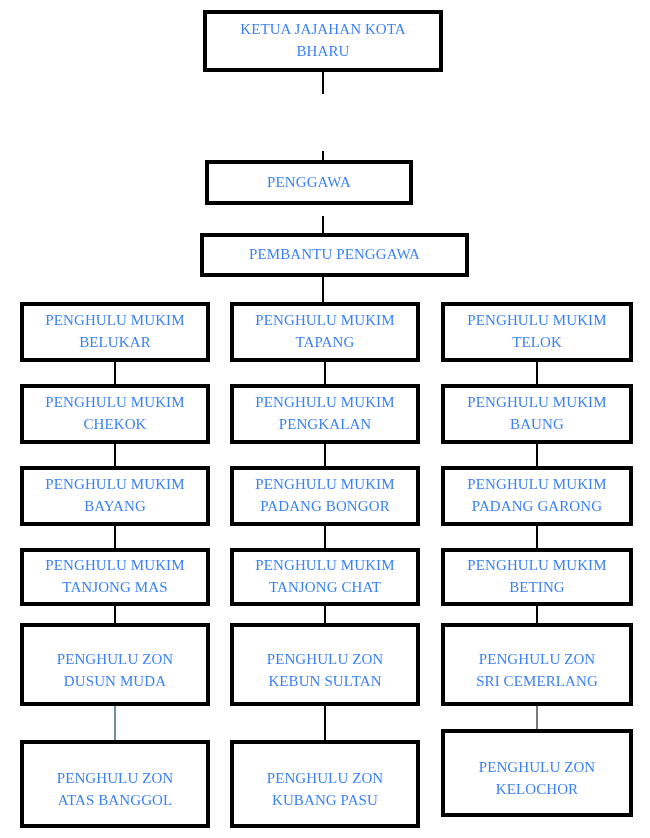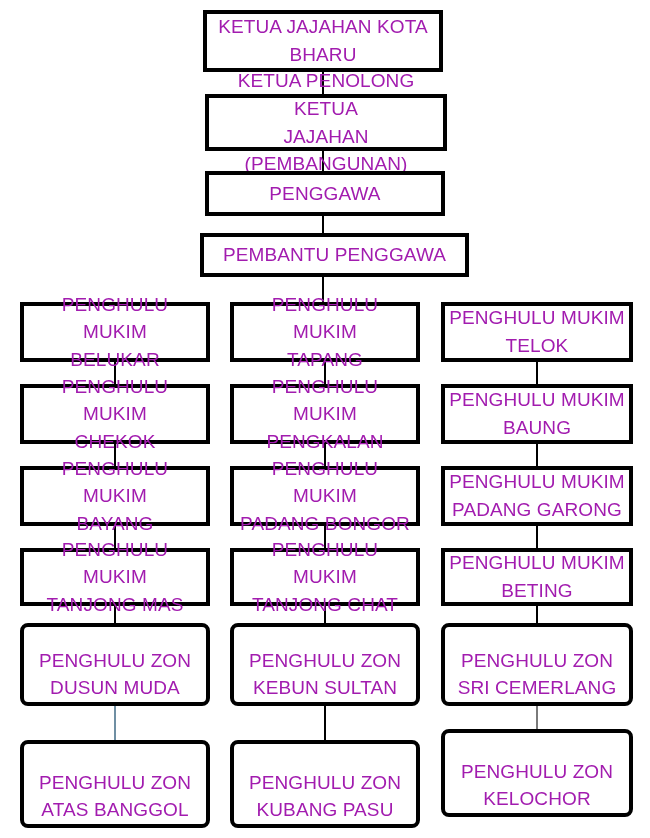--- a/index.html
+++ b/index.html
@@ -23,33 +23,33 @@
     position: absolute;
     box-sizing: border-box;
     background: #ffffff;
     border: 4px solid #000000;
     display: flex;
     justify-content: center;
     text-align: center;
     z-index: 2;
   }
   .node .node-label {
-    font-size: 19px;
+    font-size: 15px;
     line-height: 1.45;
-    color: #a21caf;
+    color: #3b82f6;
     letter-spacing: 0.1px;
     white-space: pre-line;
     padding: 0 4px;
+    font-family: Liberation Serif, serif;
   }
   .node.v-center {
     align-items: center;
   }
   .node.v-top {
-    align-items: flex-end;
-    border-radius: 8px;
+    align-items: center;
   }
   .node.v-top .node-label {
     padding-top: 12px;
   }
   .connector {
     position: absolute;
     background: #000000;
     width: 2px;
     z-index: 1;
   }
@@ -65,28 +65,24 @@
 
 <div id="chart-canvas">
 
   <div class="node v-center" style="left:203px; top:10px; width:240px; height:62px;">
     <span class="node-label">KETUA JAJAHAN KOTA
 BHARU</span>
   </div>
 
   <div class="connector" style="left:322px; top:72px; height:22px;"></div>
 
-  <div class="node v-center" style="left:205px; top:94px; width:242px; height:57px;">
-    <span class="node-label">KETUA PENOLONG KETUA
-JAJAHAN (PEMBANGUNAN)</span>
-  </div>
 
   <div class="connector" style="left:322px; top:151px; height:20px;"></div>
 
-  <div class="node v-center" style="left:205px; top:171px; width:240px; height:45px;">
+  <div class="node v-center" style="left:205px; top:160px; width:208px; height:45px;">
     <span class="node-label">PENGGAWA</span>
   </div>
 
   <div class="connector" style="left:322px; top:216px; height:17px;"></div>
 
   <div class="node v-center" style="left:200px; top:233px; width:269px; height:44px;">
     <span class="node-label">PEMBANTU PENGGAWA</span>
   </div>
 
   <div class="connector" style="left:322px; top:277px; height:25px;"></div>

